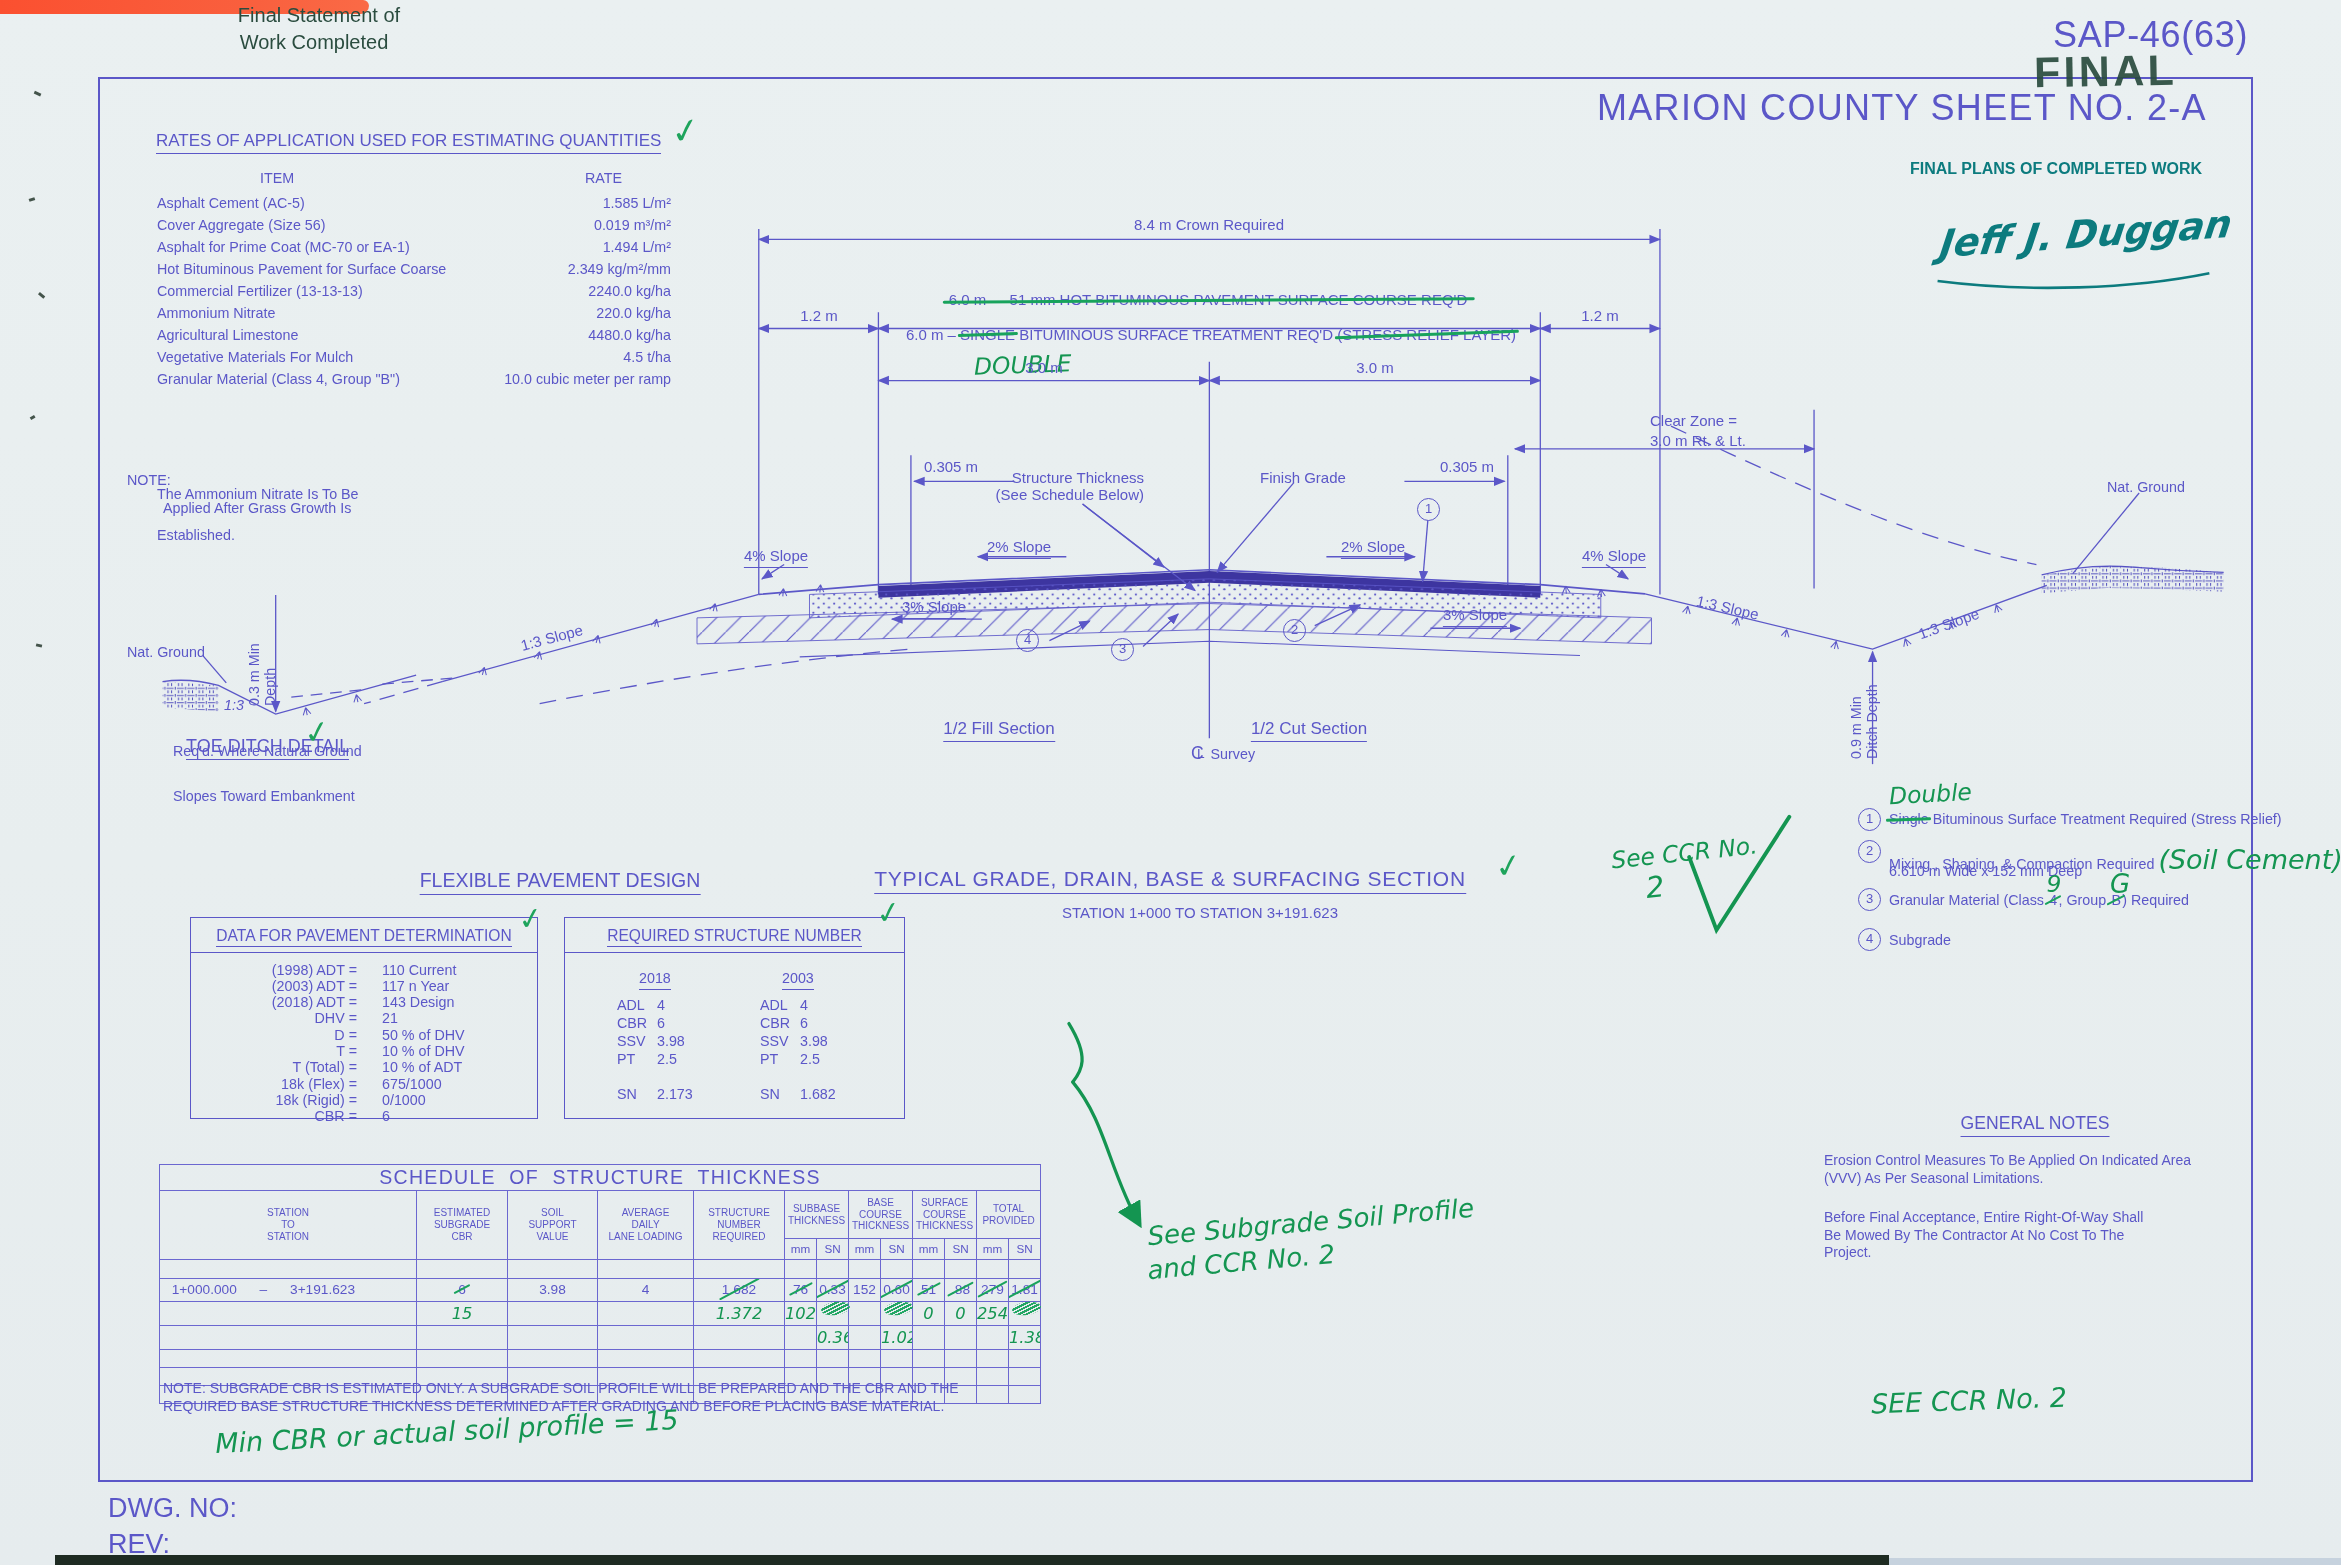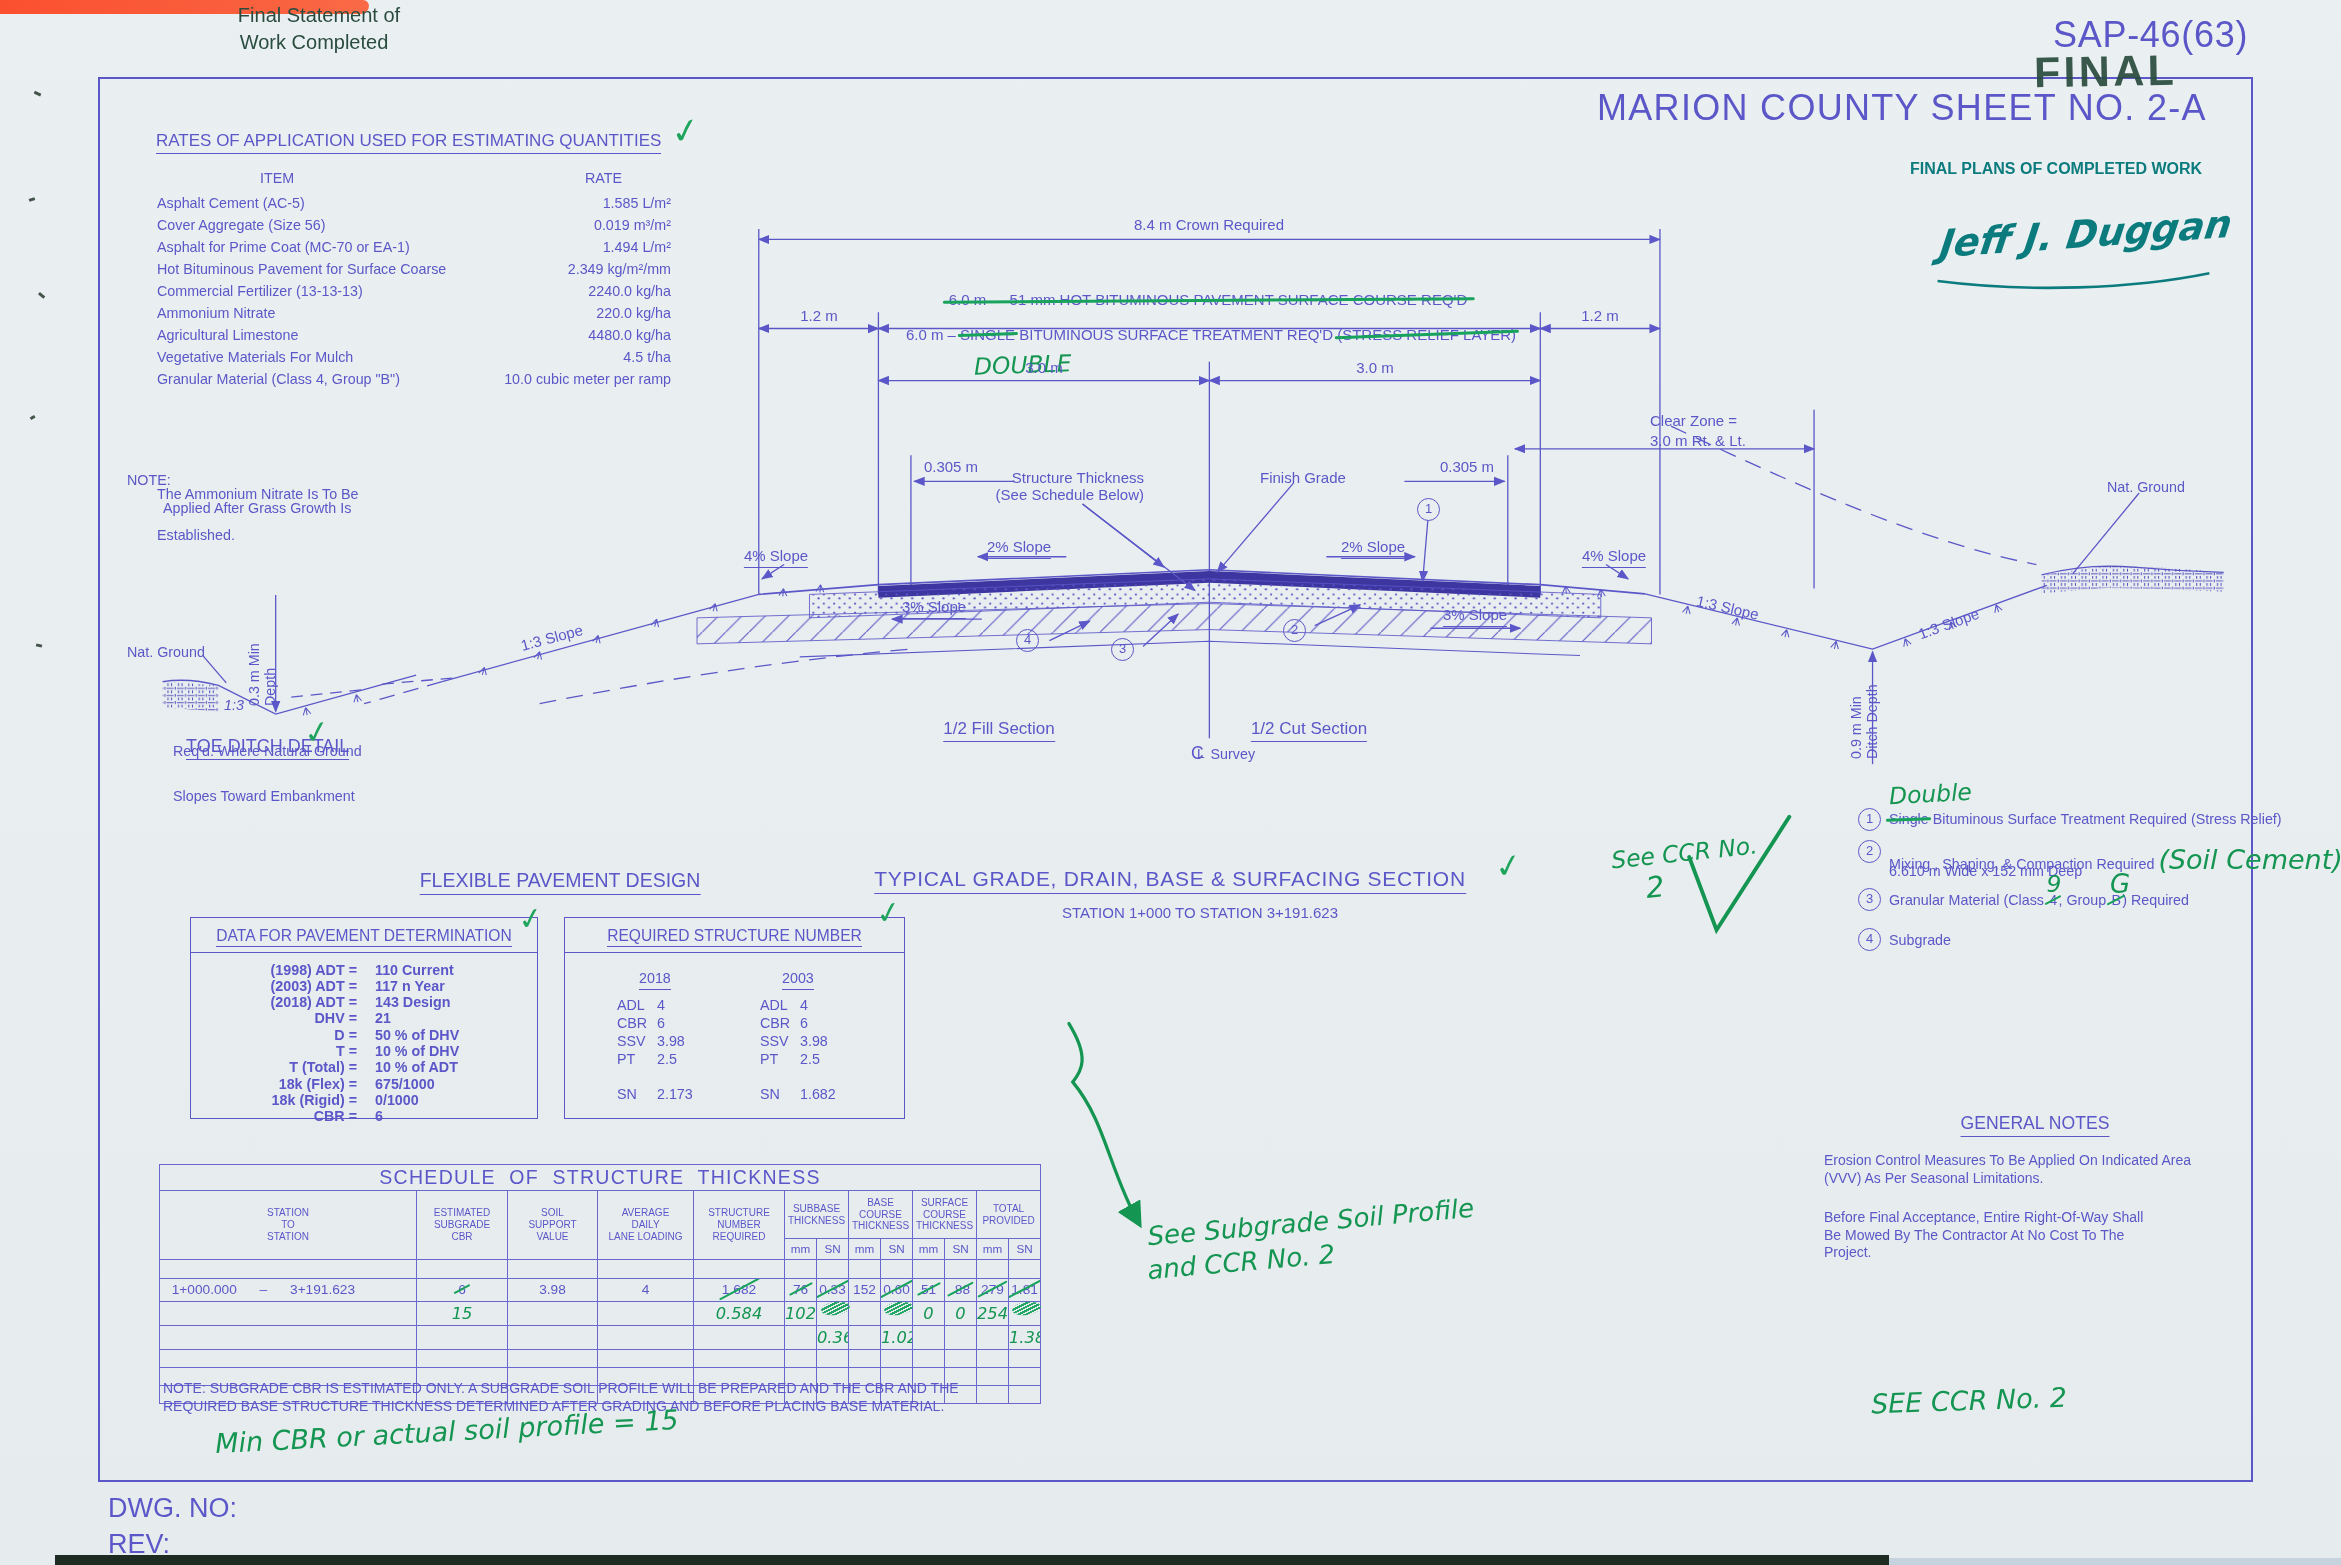--- a/index.html
+++ b/index.html
@@ -27,21 +27,21 @@
     background:#18a35c;transform:rotate(-0.4deg);border-radius:2px;}
   .callout{position:absolute;width:21px;height:21px;border:1.3px solid #5b57c8;border-radius:50%;
     text-align:center;line-height:20px;font-size:13px;background:transparent;}
   .vlabel{position:absolute;transform:rotate(-90deg);transform-origin:0 0;white-space:nowrap;
     font-size:14.3px;line-height:16.3px;}
   .clsym{position:relative;display:inline-block;width:15.6px;font-size:17.6px;}
   .cl-l{position:absolute;left:5.9px;top:2.6px;font-size:13.7px;}
   .boxed{position:absolute;border:1.3px solid #5b57c8;}
   .box-head{border-bottom:1.3px solid #5b57c8;padding:9px 3.9px 6.5px;text-align:center;font-size:15.6px;}
   .box-head span{border-bottom:1.3px solid currentColor;padding-bottom:2px;}
-  .drow{display:grid;grid-template-columns:140px auto;column-gap:18px;font-size:14.3px;line-height:16.3px;font-weight:bold;}
+  .drow{display:grid;grid-template-columns:140px auto;column-gap:25px;font-size:14.3px;line-height:16.3px;}
   .drow .l{text-align:right;}
   .sched{position:absolute;left:159px;top:1164px;border-collapse:collapse;table-layout:fixed;width:880px;
     color:#5b57c8;}
   .sched td{border:1.3px solid #6b67d0;text-align:center;font-size:13.7px;padding:0;white-space:pre;overflow:hidden;}
   .sched .tt{font-size:19.5px;letter-spacing:1.3px;height:25px;}
   .sched .hh{font-size:10px;line-height:1.18;white-space:pre-line;height:47px;}
   .sched .sub{font-size:11.7px;height:19.5px;}
   .sched .sp{height:18px;}
   .sched .dr{height:22px;}
   .sched .gr{height:23.4px;}
@@ -490,21 +490,21 @@
       <td class="dr"><span class="gsd">51</span></td>
       <td class="dr"><span class="gsd">.88</span></td>
       <td class="dr"><span class="gsd">279</span></td>
       <td class="dr"><span class="gsd">1.81</span></td>
     </tr>
     <tr>
       <td class="gr"></td>
       <td class="gr hand">15</td>
       <td class="gr"></td>
           <td class="gr"></td>
-      <td class="gr hand">0.584</td>
+      <td class="gr hand">1.372</td>
       <td class="gr hand">102</td>
       <td class="gr"></td>
       <td class="gr"></td>
       <td class="gr"></td>
       <td class="gr hand">0</td>
       <td class="gr hand">0</td>
       <td class="gr hand">254</td>
       <td class="gr"></td>
     </tr>
     <tr>

